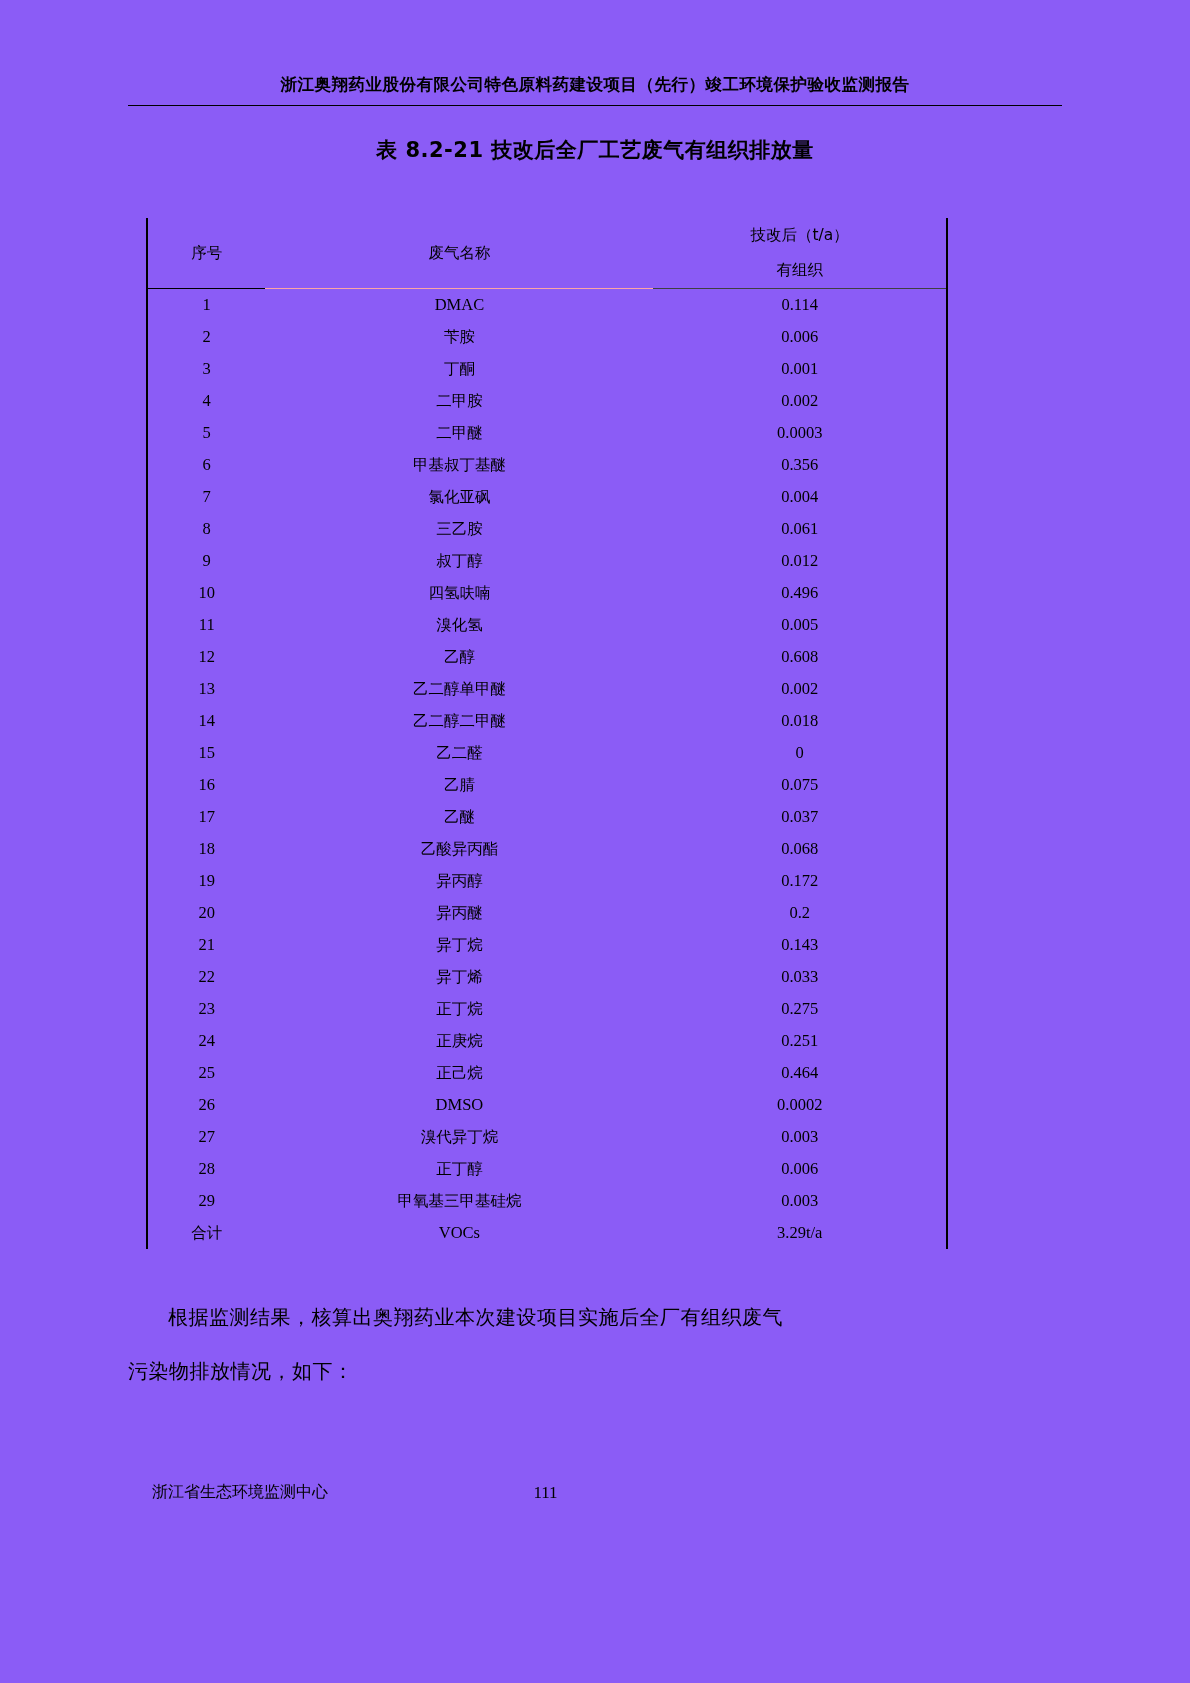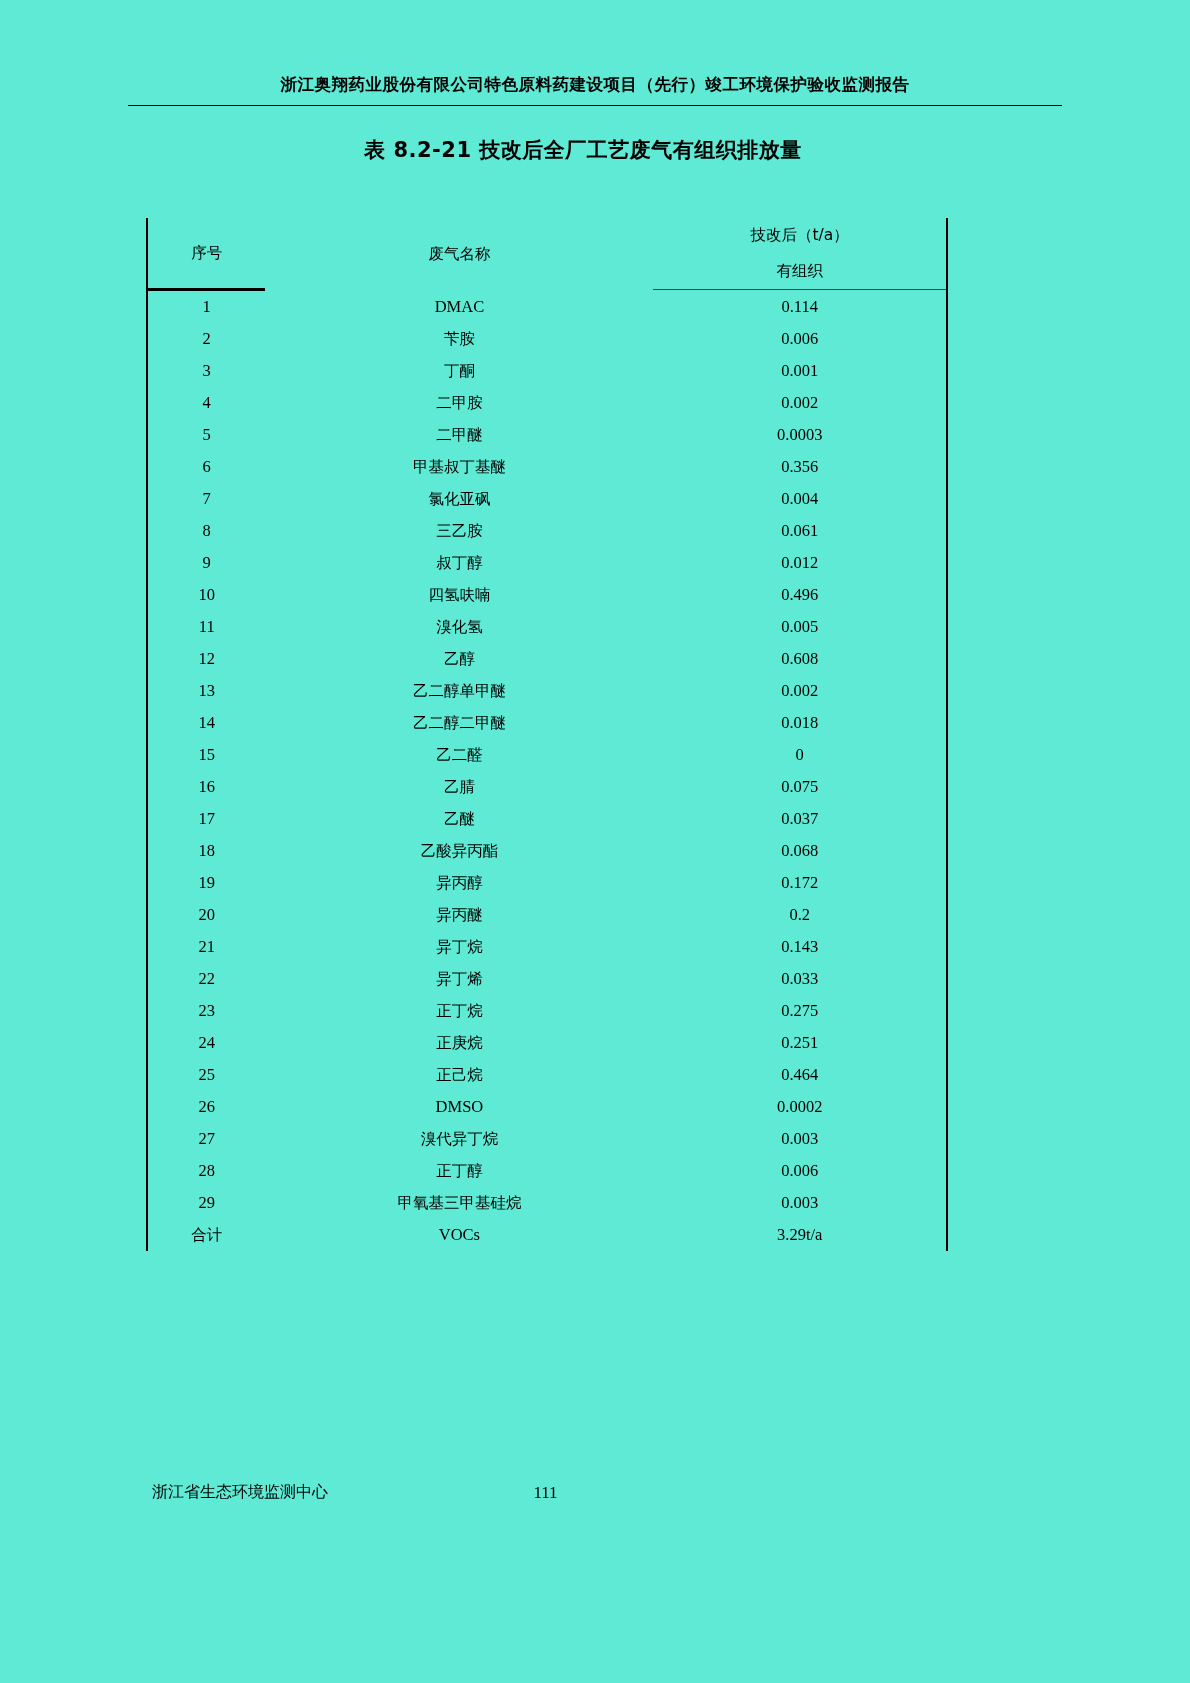--- a/index.html
+++ b/index.html
@@ -5,21 +5,21 @@
   html, body {
     margin: 0;
     padding: 0;
     background: #ffffff;
   }
   .page {
     position: relative;
     width: 1190px;
     height: 1683px;
     margin: 0 auto;
-    background: #5eead4;
+    background: #8b5cf6;
     font-family: "Liberation Serif", "DejaVu Serif", serif;
     color: #000000;
     box-sizing: border-box;
   }
   .header {
     position: absolute;
     top: 74px;
     left: 128px;
     width: 934px;
     text-align: center;
@@ -33,21 +33,21 @@
     position: absolute;
     top: 105px;
     left: 128px;
     width: 934px;
     height: 0;
     border-top: 1.5px solid #000;
   }
   .title {
     position: absolute;
     top: 136px;
-    left: 116px;
+    left: 128px;
     width: 934px;
     text-align: center;
     font-family: "DejaVu Sans", "Liberation Sans", sans-serif;
     font-weight: bold;
     font-size: 21px;
     letter-spacing: 0.5px;
   }
   table.data {
     position: absolute;
     top: 218px;
@@ -116,21 +116,21 @@
 <div class="page">
 
   <div class="header">浙江奥翔药业股份有限公司特色原料药建设项目（先行）竣工环境保护验收监测报告</div>
   <div class="header-rule"></div>
 
   <div class="title">表 8.2-21  技改后全厂工艺废气有组织排放量</div>
 
   <table class="data">
     <tbody>
       <tr class="top-thick">
-        <td class="vl-left cn" rowspan="2" style="width:118px; height:70px; line-height:70px; border-bottom:3px solid #000000;">序号</td>
+        <td class="vl-left cn" rowspan="2" style="width:118px; height:70px; line-height:70px; border-bottom:1px solid #000000;">序号</td>
         <td class="colsep cn" rowspan="2" style="width:390px; height:70px; line-height:70px; border-bottom:1px solid #fca5a5;">废气名称</td>
         <td class="colsep cn vl-right hdr-sub" style="width:294px; height:35px; line-height:35px;">技改后（t/a）</td>
       </tr>
       <tr>
         <td class="colsep cn vl-right" style="height:35px; line-height:35px; border-bottom:1px solid #404040;">有组织</td>
       </tr>
 
       <tr class="hline">
         <td class="vl-left num">1</td>
         <td class="colsep num">DMAC</td>
@@ -278,17 +278,21 @@
       </tr>
 
       <tr class="bot-thick total-row">
         <td class="vl-left cn">合计</td>
         <td class="colsep num">VOCs</td>
         <td class="colsep vl-right num">3.29t/a</td>
       </tr>
     </tbody>
   </table>
 
+  <div class="para" style="top:1290px;">
+    <p class="indent">根据监测结果，核算出奥翔药业本次建设项目实施后全厂有组织废气</p>
+    <p>污染物排放情况，如下：</p>
+  </div>
 
   <div class="footer-left">浙江省生态环境监测中心</div>
   <div class="footer-page">111</div>
 
 </div>
 
 </body></html>

